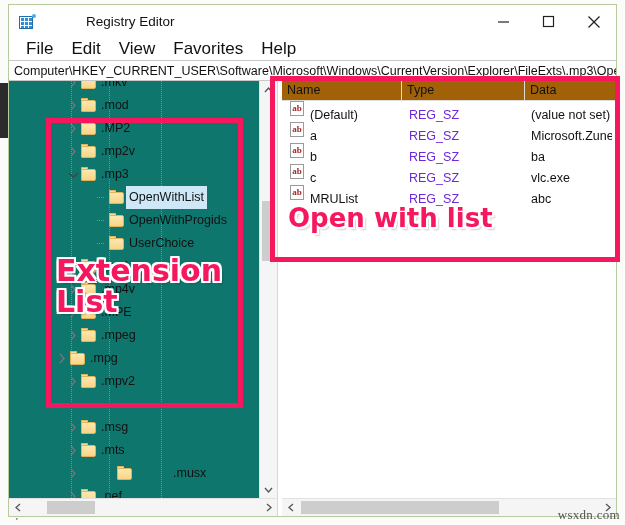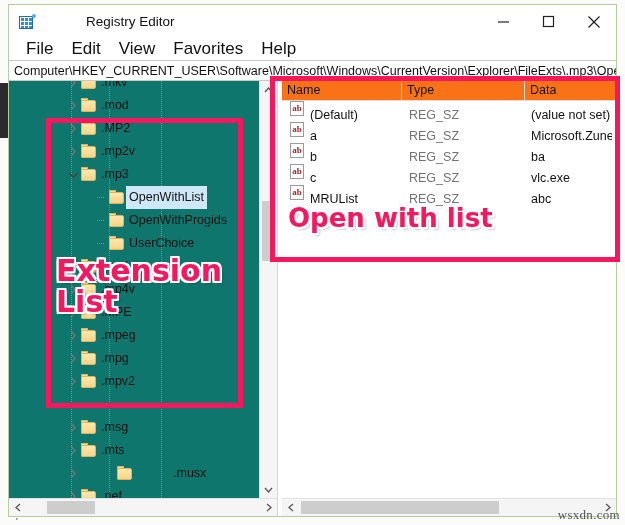--- a/index.html
+++ b/index.html
@@ -121,21 +121,21 @@
   
   .hscroll{
     height:17px;flex:0 0 17px;background:#f5f5f5;border-top:1px solid #e2e2e2;position:relative;
   }
   .hs-arrow{position:absolute;top:0;width:17px;height:17px;display:flex;align-items:center;justify-content:center;}
   .hs-arrow.left{left:0;} .hs-arrow.right{right:0;}
   .hs-thumb{position:absolute;top:2px;height:13px;background:#cdcdcd;}
 
   
   #list-header{
-    height:19px;flex:0 0 19px;display:flex;background:#f97316;border-bottom:1px solid #dcdcdc;position:relative;
+    height:19px;flex:0 0 19px;display:flex;background:#a16207;border-bottom:1px solid #dcdcdc;position:relative;
   }
   .lh-cell{
     font-size:12.5px;color:#111;line-height:19px;padding-left:5px;box-sizing:border-box;
     border-right:1px solid #dcdcdc;overflow:hidden;white-space:nowrap;
   }
   #list-rows{flex:1 1 auto;position:relative;overflow:hidden;background:#fff;}
   .lrow{position:absolute;left:0;right:0;height:21px;display:flex;align-items:center;}
   .abicon{
     width:14px;height:27px;flex:0 0 14px;margin-left:8px;margin-right:6px;position:relative;
   }
@@ -145,21 +145,21 @@
   }
   .abicon .fold{
     position:absolute;right:0;bottom:0;width:5px;height:5px;background:#e8e8e8;
     border-left:1px solid #9a9a9a;border-top:1px solid #9a9a9a;box-sizing:border-box;
   }
   .abicon .abtxt{
     position:absolute;left:0;top:0;width:14px;height:14px;line-height:14px;text-align:center;
     font-size:9px;font-weight:bold;color:#a32b2b;font-family:"Liberation Serif", serif;
   }
   .lc-name{font-size:12.5px;color:#111;white-space:nowrap;overflow:hidden;}
-  .lc-type{position:absolute;font-size:12.5px;color:#737373;white-space:nowrap;}
+  .lc-type{position:absolute;font-size:12.5px;color:#6d28d9;white-space:nowrap;}
   .lc-data{position:absolute;font-size:12.5px;color:#111;white-space:nowrap;overflow:hidden;}
 
   
   .anno-box{
     position:absolute;box-sizing:border-box;border:5px solid #f5185e;background:transparent;
     pointer-events:none;
   }
   .anno-text{
     position:absolute;pointer-events:none;
     font-family:"DejaVu Sans", sans-serif;font-weight:bold;
@@ -386,21 +386,21 @@
                 <svg width="8" height="11" viewBox="0 0 8 11">
                   <polyline points="2,1 6,5.5 2,10" fill="none" stroke="#777" stroke-width="1.3"></polyline>
                 </svg>
               </div>
               <div class="tfolder">
                 <div class="ft"></div>
                 <div class="fb"></div>
               </div>
               <div class="tlabel">.mpeg</div>
             </div>
-            <div class="tnode" style="top: 266px; left: 56px;">
+            <div class="tnode" style="top: 266px; left: 45px;">
               <div class="twist">
                 <svg width="8" height="11" viewBox="0 0 8 11">
                   <polyline points="2,1 6,5.5 2,10" fill="none" stroke="#777" stroke-width="1.3"></polyline>
                 </svg>
               </div>
               <div class="tfolder">
                 <div class="ft"></div>
                 <div class="fb"></div>
               </div>
               <div class="tlabel">.mpg</div>

